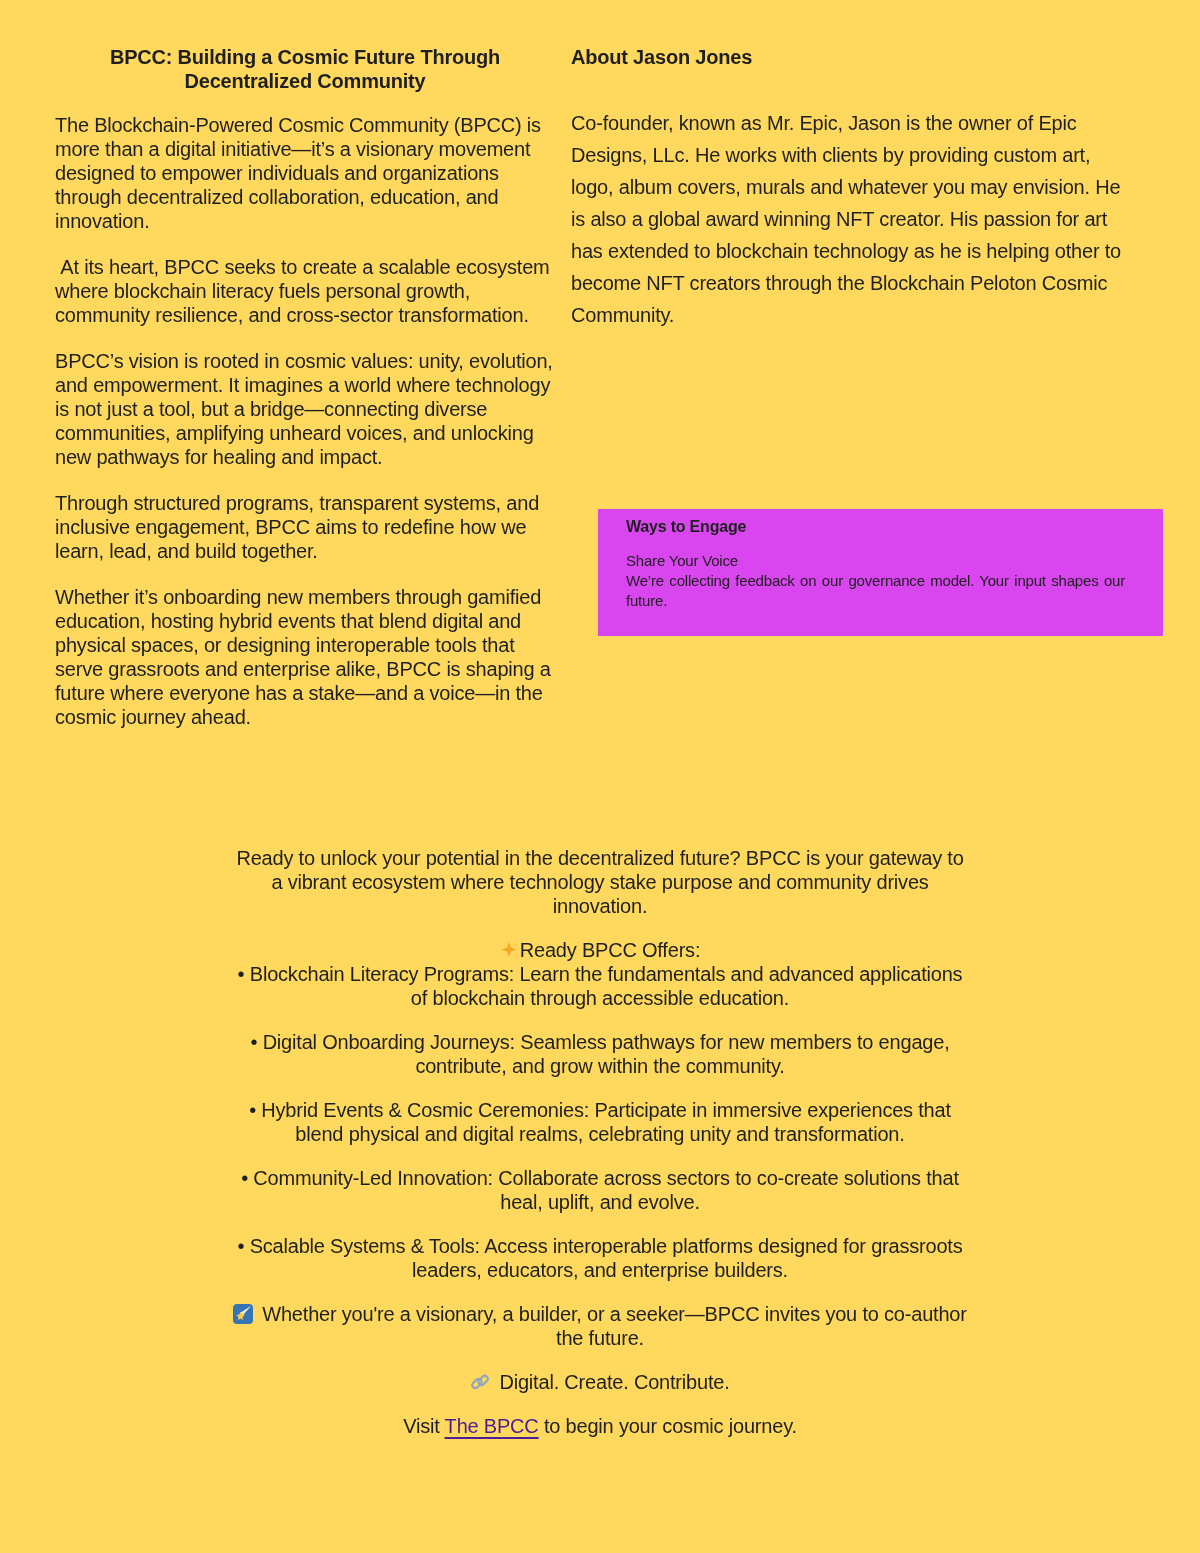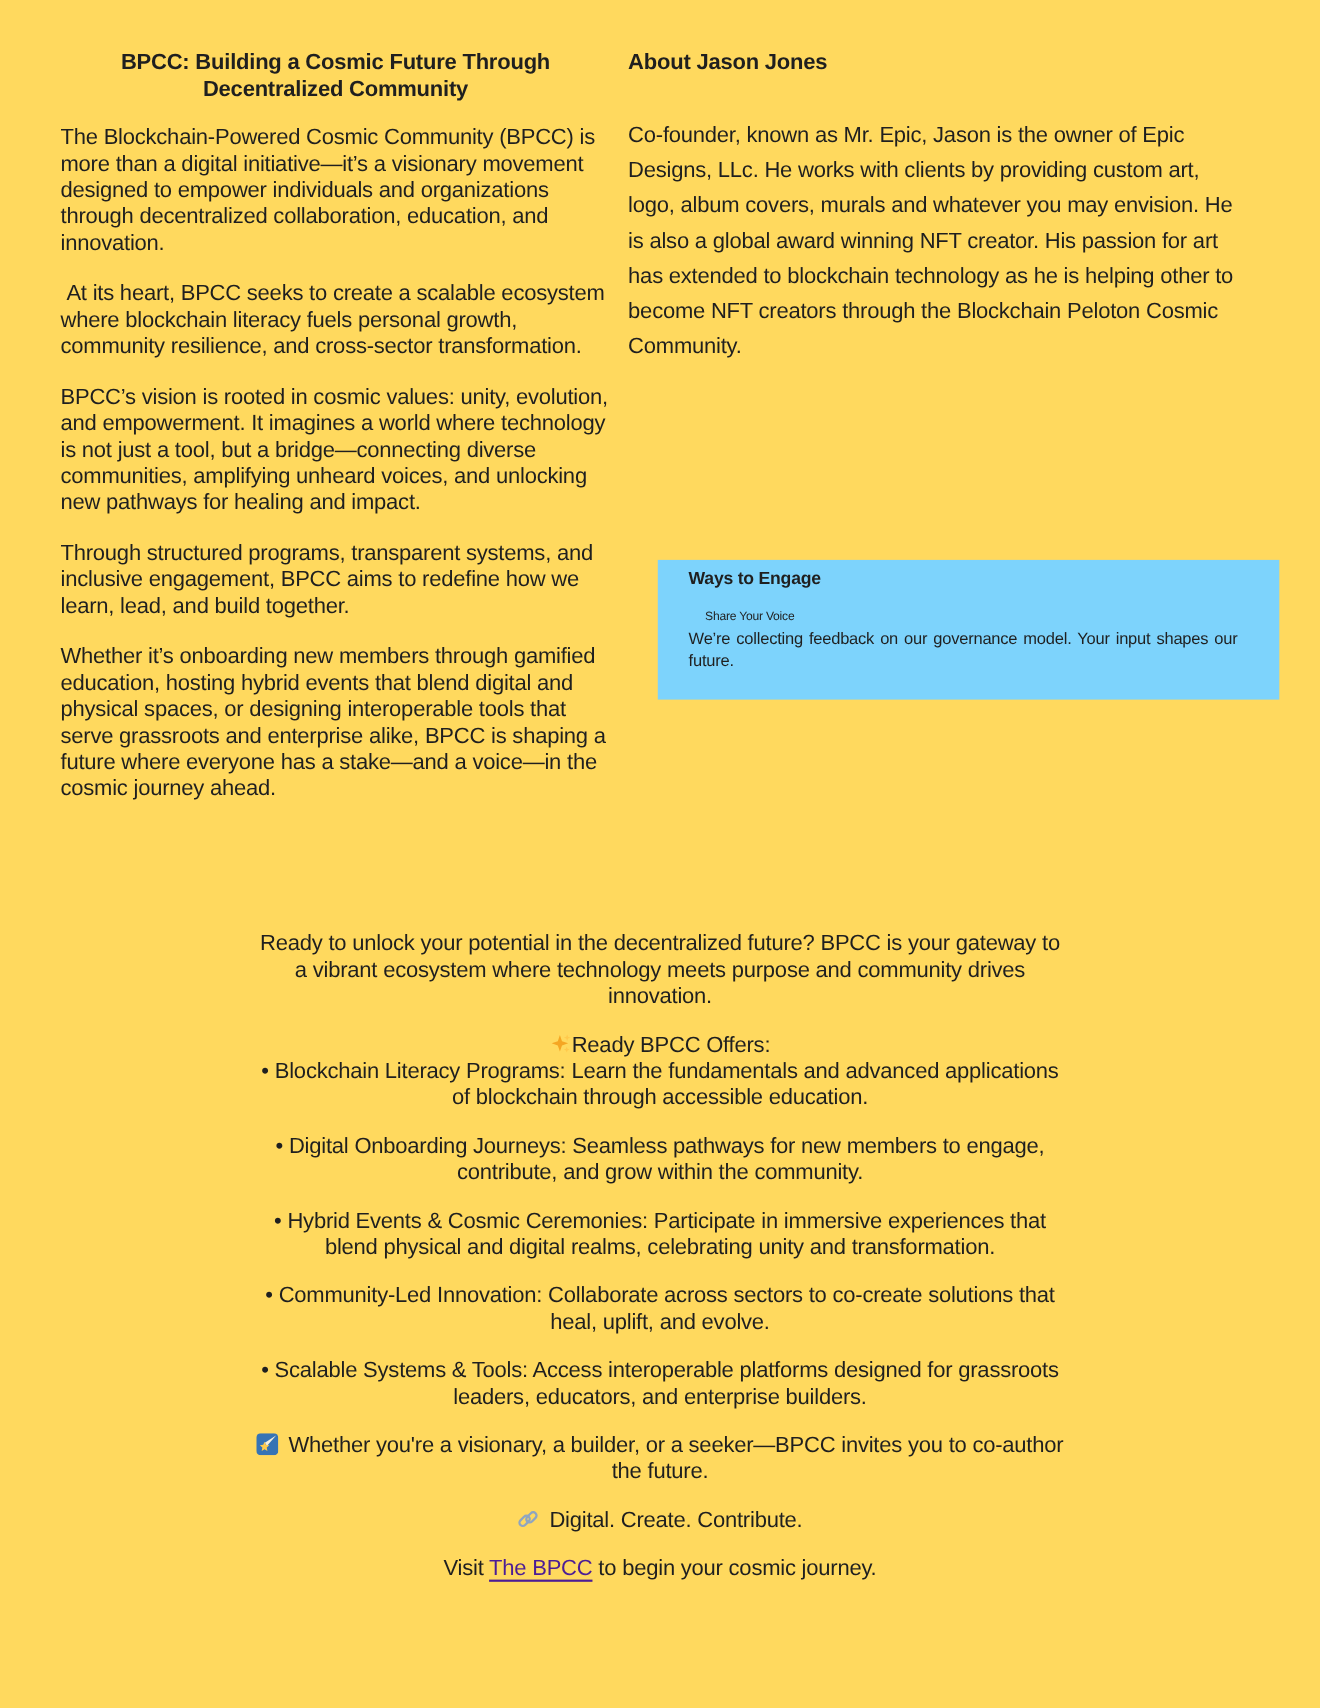--- a/index.html
+++ b/index.html
@@ -16,24 +16,24 @@
   .left-col h1{font-size:20px;line-height:24px;font-weight:bold;text-align:center;margin:0 0 20px 0;}
   .left-col p{margin:0 0 22px 0;}
   .left-col p:last-child{margin-bottom:0;}
 
   
   .right-col{left:571px;top:45px;width:566px;}
   .right-col h2{font-size:20px;line-height:24px;font-weight:bold;margin:0 0 38px 0;}
   .right-col p{font-size:20px;line-height:32px;margin:0;}
 
   
-  .engage{left:598px;top:509px;width:565px;height:127px;background:#7dd3fc;
+  .engage{left:598px;top:509px;width:565px;height:127px;background:#d946ef;
     box-sizing:border-box;padding:8px 38px 0 28px;}
   .engage h3{font-size:16px;line-height:20px;font-weight:bold;margin:0 0 14px 0;}
-  .engage .sub{font-size:11px;line-height:20px;margin-left:15px;}
+  .engage .sub{font-size:15px;line-height:20px;}
   .engage p{font-size:15px;line-height:20px;margin:0;text-align:justify;}
 
   
   .join{left:230px;top:846px;width:740px;text-align:center;font-size:20px;line-height:24px;}
   .join .hline1,.join .hline2{font-weight:bold;}
   .join .hblock{margin:0 0 22px 0;}
   .join p{margin:0 0 20px 0;}
   .join .offers-head{margin:0;}
   .join .visit{margin-bottom:0;}
   .join a{color:#4c1d95;text-decoration:underline;text-underline-offset:4px;text-decoration-thickness:2px;cursor:pointer;}
@@ -75,21 +75,21 @@
 </section>
 
 <aside class="abs engage">
   <h3>Ways to Engage</h3>
   <div class="sub">Share Your Voice</div>
   <p>We’re collecting feedback on our governance model. Your input shapes our future.</p>
 </aside>
 
 <section class="abs join">
 
-  <p>Ready to unlock your potential in the decentralized future? BPCC is your gateway to a vibrant ecosystem where technology meets purpose and community drives innovation.</p>
+  <p>Ready to unlock your potential in the decentralized future? BPCC is your gateway to a vibrant ecosystem where technology stake purpose and community drives innovation.</p>
 
   <p class="offers-head">
     <span class="emoji"><svg viewBox="0 0 20 20" aria-hidden="true">
           <path d="M9 2 L10.9 7.6 L16.5 9.5 L10.9 11.4 L9 17 L7.1 11.4 L1.5 9.5 L7.1 7.6 Z" fill="#F5A623"></path>
           <path d="M15.6 1.4 L16.4 3.6 L18.6 4.4 L16.4 5.2 L15.6 7.4 L14.8 5.2 L12.6 4.4 L14.8 3.6 Z" fill="#FFC94D"></path>
           <path d="M15.2 12.6 L15.9 14.5 L17.8 15.2 L15.9 15.9 L15.2 17.8 L14.5 15.9 L12.6 15.2 L14.5 14.5 Z" fill="#FFC94D"></path>
         </svg></span><span>Ready BPCC Offers:</span>
   </p>
   <p>•  Blockchain Literacy Programs: Learn the fundamentals and advanced applications of blockchain through accessible education.</p>
   <p>•  Digital Onboarding Journeys: Seamless pathways for new members to engage, contribute, and grow within the community.</p>

